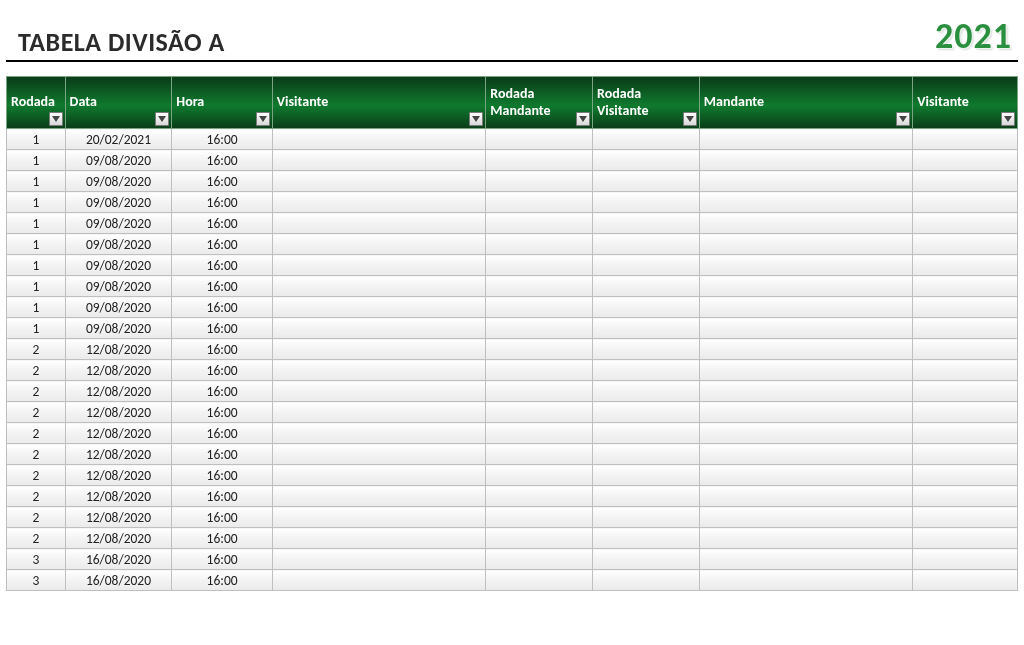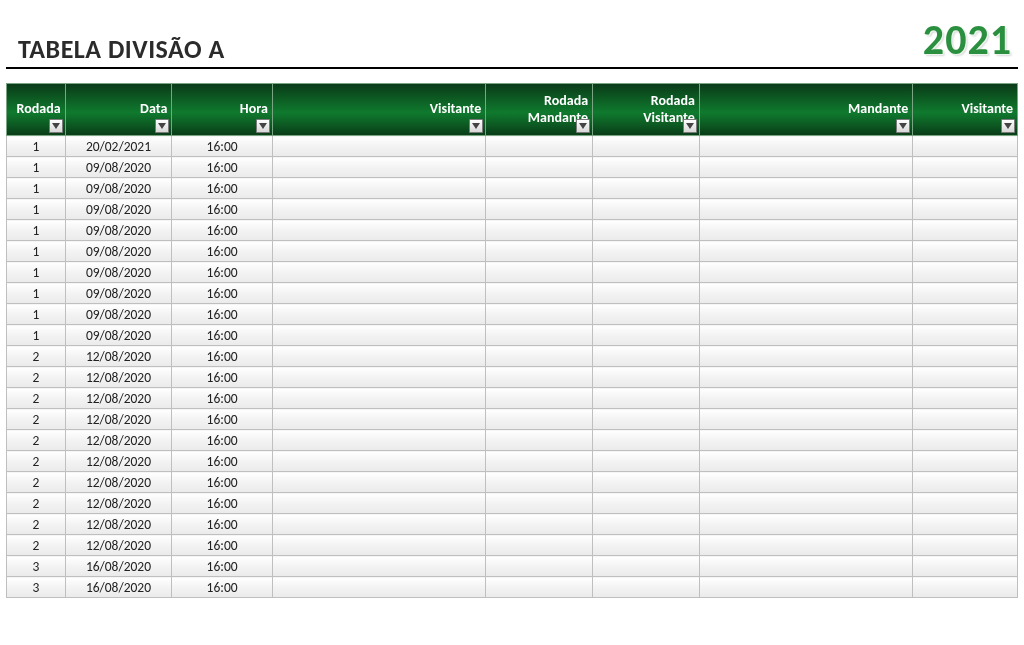--- a/index.html
+++ b/index.html
@@ -18,42 +18,42 @@
     border-bottom: 2px solid #000;
     margin-bottom: 14px;
   }
   .title {
     font-size: 26px;
     font-weight: 700;
     letter-spacing: 0.5px;
     color: #2b2b2b;
   }
   .year {
-    font-size: 42px;
+    font-size: 36px;
     font-weight: 800;
     color: #2a8f3e;
     text-shadow:
       1px 1px 0 #eaf6ec,
       2px 2px 2px rgba(0,0,0,0.15);
     letter-spacing: 1px;
   }
   table {
     border-collapse: collapse;
     width: 100%;
     table-layout: fixed;
   }
   thead th {
     background: linear-gradient(to bottom, #0a3c18 0%, #0f7a2e 55%, #0a3c18 100%);
     color: #fff;
     font-weight: 700;
     font-size: 14px;
     height: 52px;
     border: 1px solid #7aa583;
     position: relative;
-    text-align: right;
+    text-align: left;
     vertical-align: middle;
     padding: 2px 4px;
     line-height: 1.15;
   }
   .filter-btn {
     position: absolute;
     right: 2px;
     bottom: 2px;
     width: 14px;
     height: 14px;

